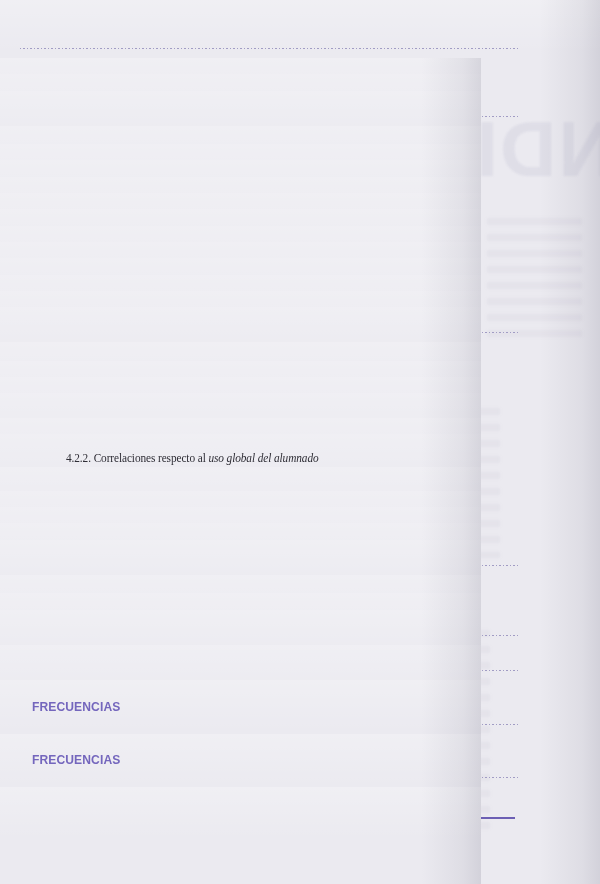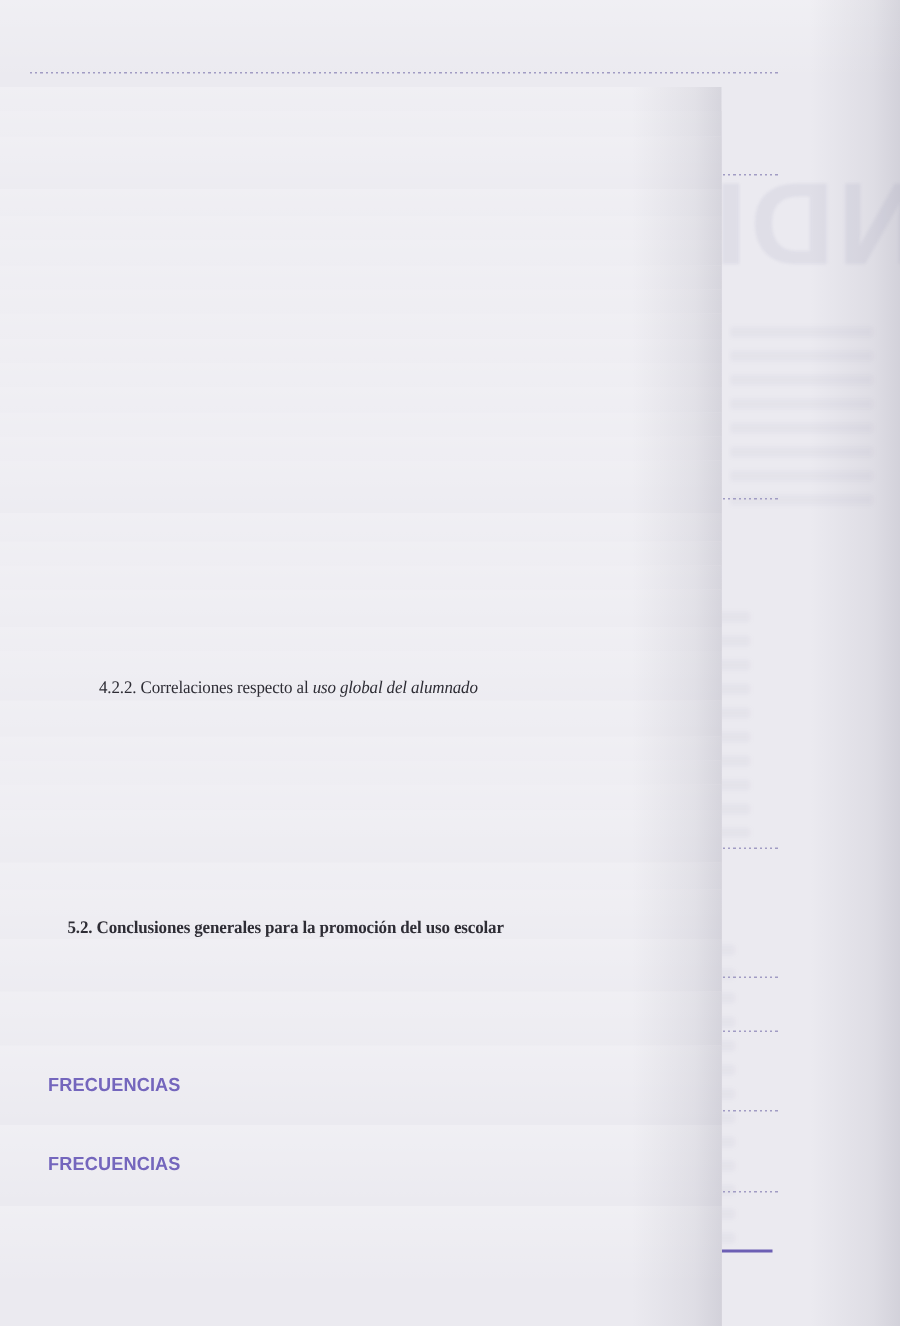--- a/index.html
+++ b/index.html
@@ -119,21 +119,20 @@
       <div class="row n2"><span class="label"><span>4.2.2. Correlaciones respecto al </span><span class="it">uso global del alumnado</span></span></div>
       <div class="row c2"><span class="label"><span></span><span class="it">en el centro educativo</span></span><span class="page">60</span></div>
       <div class="spacer"></div>
       <div class="row b1"><span class="label"><span>4.3. Análisis de regresión múltiple</span></span><span class="page">66</span></div>
       <div class="row n2"><span class="label"><span>4.3.1. Significado de la regresión múltiple</span></span><span class="page">66</span></div>
       <div class="row n2"><span class="label"><span>4.3.2. Variables utilizadas en el análisis de regresión</span></span><span class="page">66</span></div>
       <div class="row n2"><span class="label"><span>4.3.3. Análisis de regresión múltiple en 4º de EP y 2º de ESO</span></span><span class="page">67</span></div>
       <div class="sep"></div>
       <div class="row chapter"><span class="label"><span>5. CONCLUSIONES GENERALES</span></span><span class="page">72</span></div>
       <div class="row b1"><span class="label"><span>5.1. Conclusiones generales sobre el uso lingüístico</span></span><span class="page">73</span></div>
-      <div class="row b1"><span class="label"><span>5.2. Conclusiones generales para la promoción del uso escolar</span></span></div>
       <div class="row c1"><span class="label"><span>del euskera del alumnado</span></span><span class="page">75</span></div>
       <div class="sep"></div>
       <div class="row chapter"><span class="label"><span>6. ANEXOS</span></span><span class="page">78</span></div>
       <div class="sep"></div>
       <div class="row chapter"><span class="label"><span>ANEXO I: CARACTERÍSTICAS DEL ALUMNADO.</span></span><span class="page">79</span></div>
       <div class="row chapter2"><span class="label"><span>FRECUENCIAS</span></span></div>
       <div class="sep"></div>
       <div class="row chapter"><span class="label"><span>ANEXO II: USOS ESCOLARES.</span></span><span class="page">89</span></div>
       <div class="row chapter2"><span class="label"><span>FRECUENCIAS</span></span></div>
       <div class="sep"></div>

